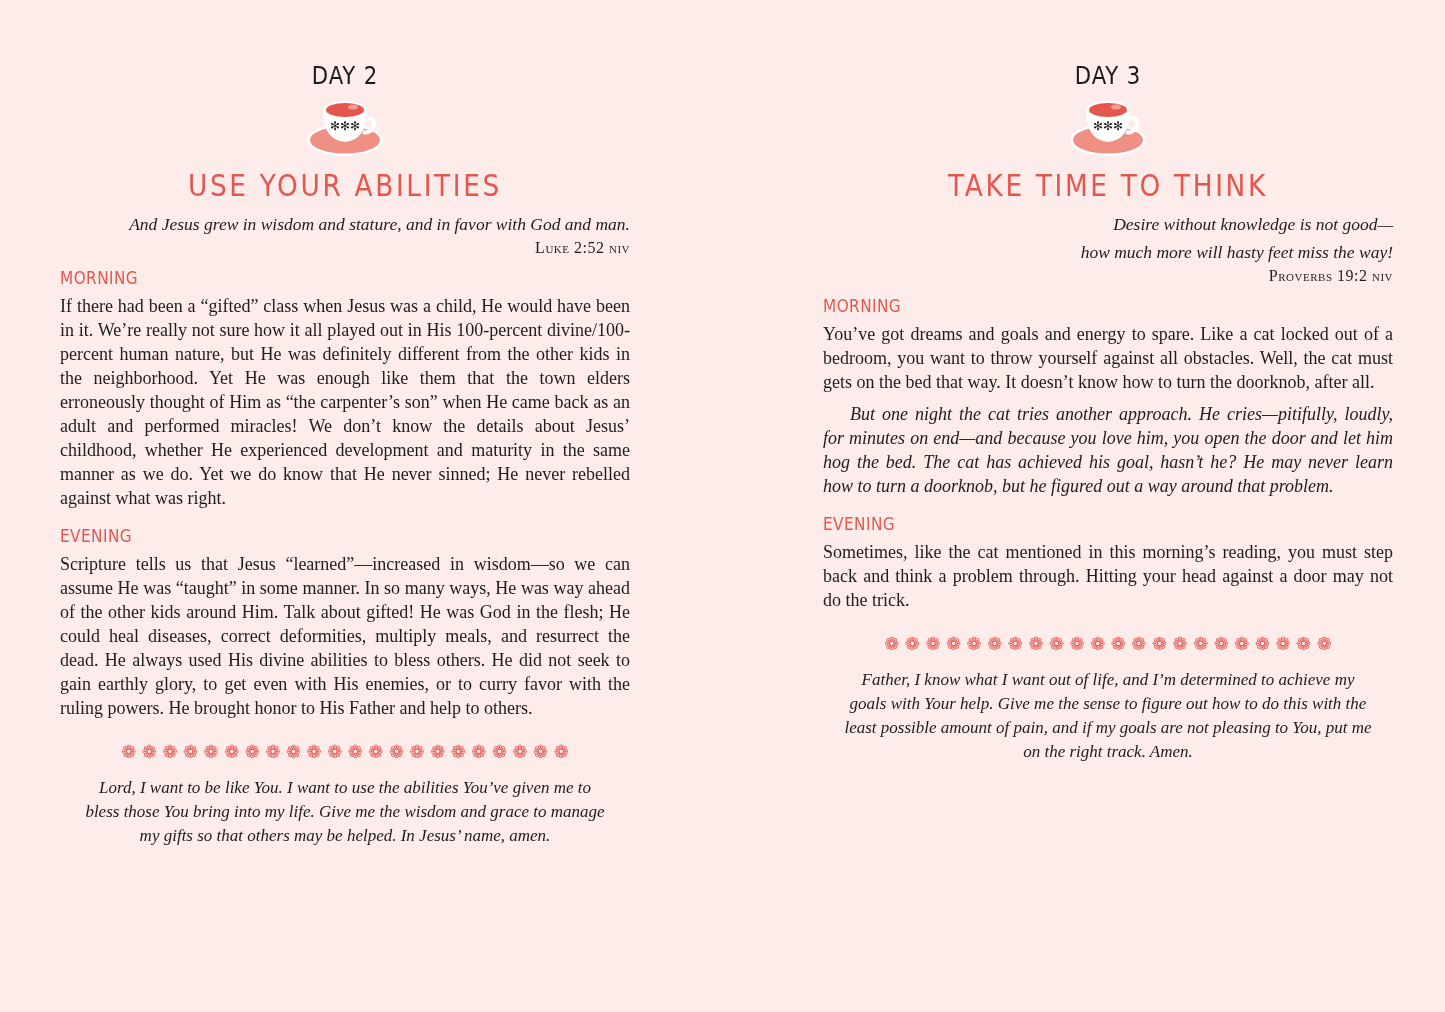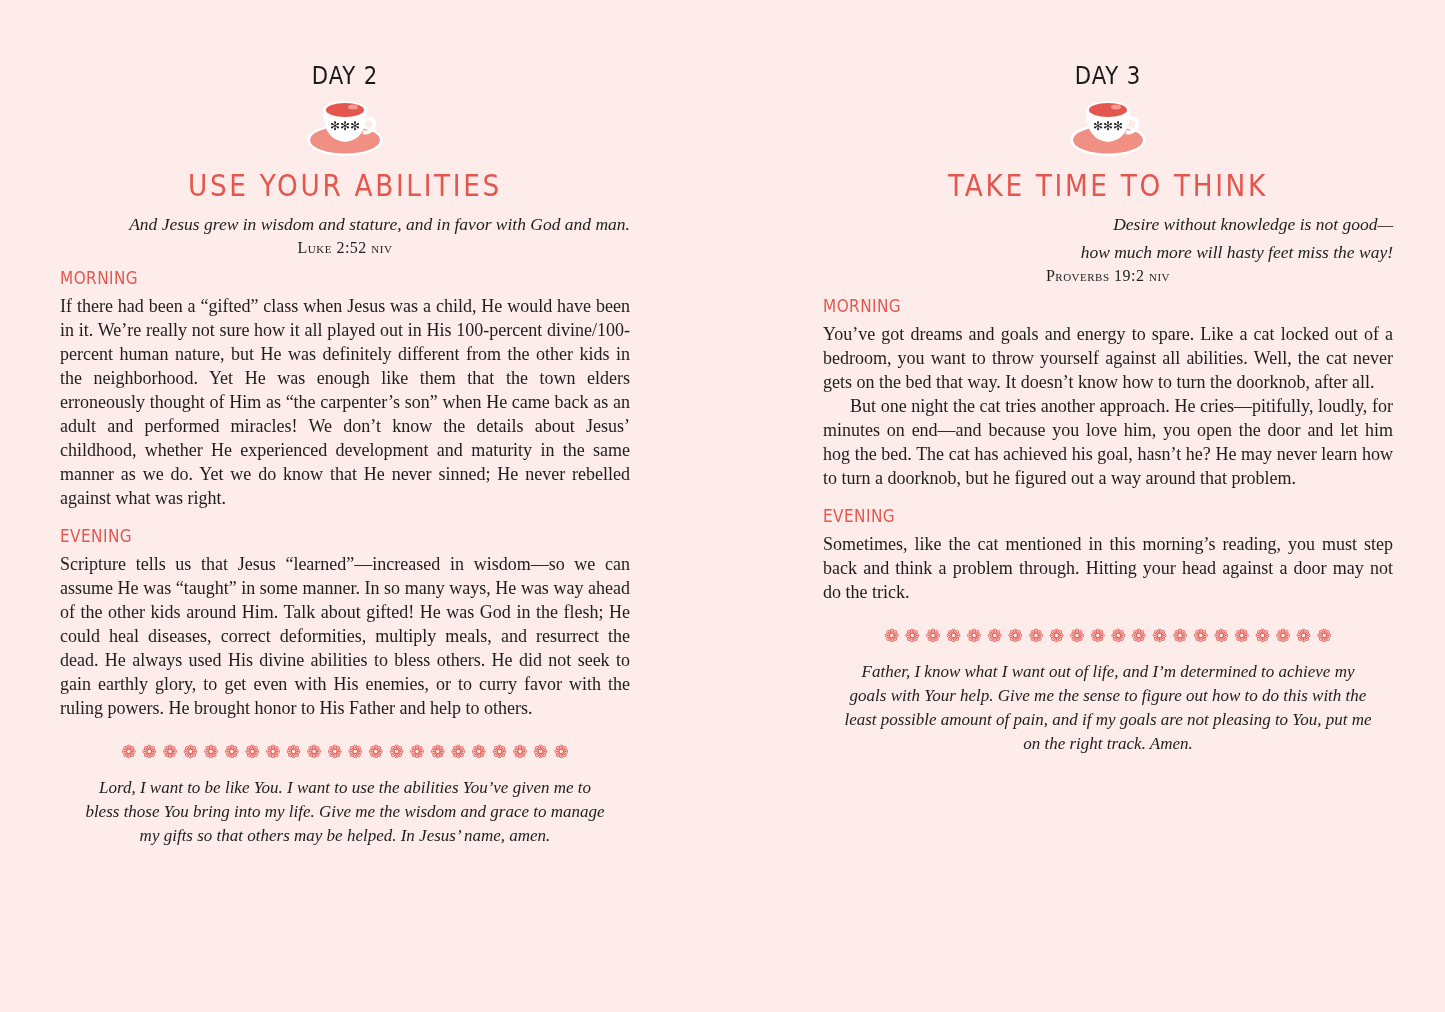--- a/index.html
+++ b/index.html
@@ -20,28 +20,28 @@
     transform: scaleX(0.85);
   }
   .cup-wrap { display: flex; justify-content: center; height: 62px; margin-top: 4px; }
   .title {
     text-align: center; font-family: "DejaVu Sans", sans-serif;
     color: #e4574f; font-size: 30px; letter-spacing: 3px;
     margin-top: 10px; height: 36px; line-height: 36px;
     transform: scaleX(0.88);
   }
   .verse { text-align: right; font-style: italic; font-size: 17.5px; line-height: 24px; margin-top: 8px; }
-  .ref { text-align: center; font-size: 16px; line-height: 24px; font-variant: small-caps; letter-spacing: 0.5px; }
+  .ref { text-align: right; font-size: 16px; line-height: 24px; font-variant: small-caps; letter-spacing: 0.5px; }
   .section-head {
     font-family: "DejaVu Sans", sans-serif; color: #e4574f;
     font-size: 18px; letter-spacing: 0.5px; line-height: 24px; margin-top: 6px;
     transform-origin: left; transform: scaleX(0.85); display: inline-block;
   }
   .para { font-size: 18px; line-height: 24px; text-align: justify; margin: 4px 0 0 0; }
-  .para.indent { text-indent: 27px; margin-top: 0; }
+  .para.indent { text-indent: 27px; margin-top: 8px; font-style: italic; }
   .gap { height: 8px; }
   .divider {
     display: flex; justify-content: center; gap: 5.5px;
     color: #e4574f; font-size: 18px; line-height: 20px; margin-top: 22px;
   }
   .prayer { text-align: center; font-style: italic; font-size: 17px; line-height: 24px; margin-top: 14px; padding: 0 20px; }
 </style>
 </head>
 <body>
 
@@ -106,21 +106,21 @@
       <ellipse cx="40" cy="14" rx="19" ry="7" fill="#e4574f"></ellipse>
       <ellipse cx="48" cy="11" rx="5" ry="2.5" fill="#f39a92"></ellipse>
       <text x="40" y="34" text-anchor="middle" font-size="12" fill="#222" font-family="DejaVu Sans, sans-serif">✻✻✻</text>
     </svg>
   </div>
   <div class="title">TAKE TIME TO THINK</div>
   <div class="verse">Desire without knowledge is not good—</div>
   <div class="verse" style="margin-top:4px">how much more will hasty feet miss the way!</div>
   <div class="ref">Proverbs 19:2 niv</div>
   <div class="section-head">MORNING</div>
-  <p class="para">You’ve got dreams and goals and energy to spare. Like a cat locked out of a bedroom, you want to throw yourself against all abilities. Well, the cat never gets on the bed that way. It doesn’t know how to turn the doorknob, after all.</p>
+  <p class="para">You’ve got dreams and goals and energy to spare. Like a cat locked out of a bedroom, you want to throw yourself against all obstacles. Well, the cat must gets on the bed that way. It doesn’t know how to turn the doorknob, after all.</p>
   <p class="para indent">But one night the cat tries another approach. He cries—pitifully, loudly, for minutes on end—and because you love him, you open the door and let him hog the bed. The cat has achieved his goal, hasn’t he? He may never learn how to turn a doorknob, but he figured out a way around that problem.</p>
   <div class="gap"></div>
   <div class="section-head">EVENING</div>
   <p class="para">Sometimes, like the cat mentioned in this morning’s reading, you must step back and think a problem through. Hitting your head against a door may not do the trick.</p>
   <div class="divider">
       <span>❁</span>
       <span>❁</span>
       <span>❁</span>
       <span>❁</span>
       <span>❁</span>

